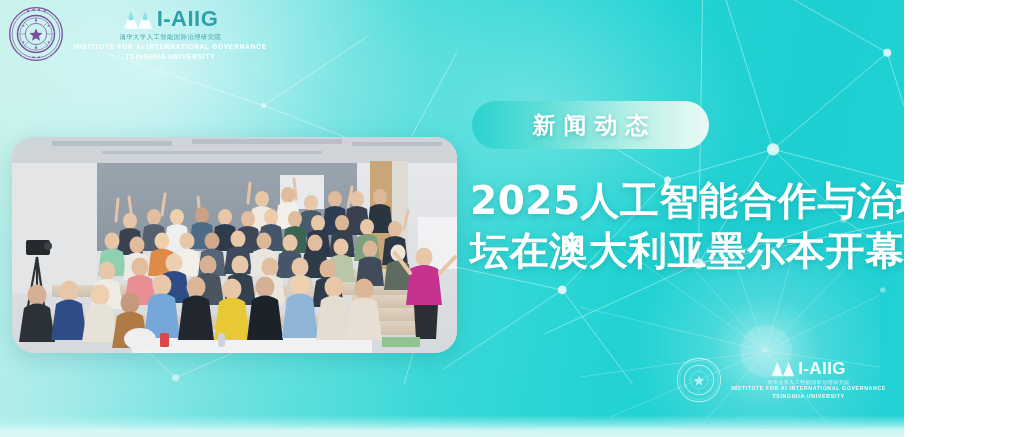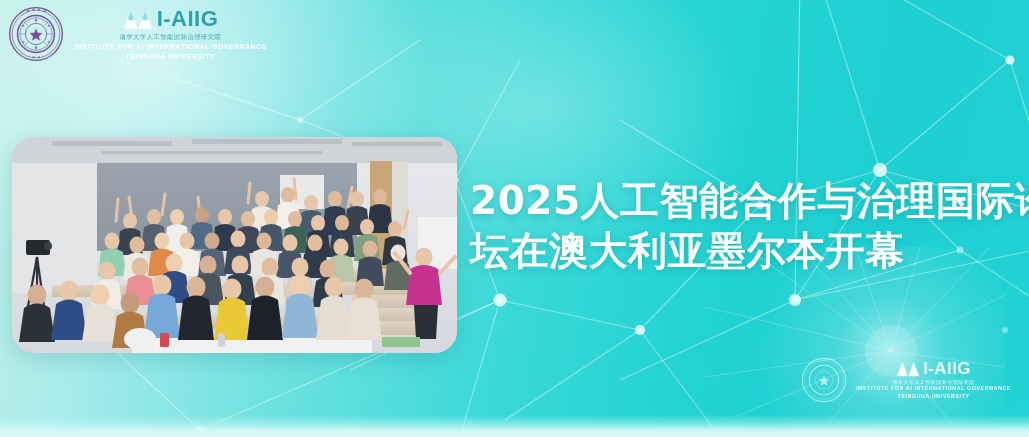--- a/index.html
+++ b/index.html
@@ -1,21 +1,21 @@
 <!DOCTYPE html>
 <html><head>
 <meta charset="utf-8">
 <style>
   * { margin:0; padding:0; box-sizing:border-box; }
   html,body { background:#ffffff; }
   body { font-family:"Liberation Sans", sans-serif; }
 
   .banner {
     position:relative;
-    width:1029px;
+    width:904px;
     height:437px;
     overflow:hidden;
     background:linear-gradient(100deg,
         #bff0e8 0%,
         #a8ecea 12%,
         #6fe2e0 30%,
         #3bd9d8 50%,
         #23d3d3 68%,
         #1ecfd2 85%,
         #22d2d4 100%);
@@ -526,20 +526,23 @@
         </g>
 
         <rect x="148" y="196" width="9" height="14" rx="1.5" fill="#d94a4a"></rect>
         <rect x="206" y="196" width="7" height="14" rx="3" fill="#cfd3d6"></rect>
         <ellipse cx="128" cy="202" rx="16" ry="11" fill="#efefef"></ellipse>
         <rect x="370" y="200" width="38" height="10" fill="#8fc38f"></rect>
       </g>
     </svg>
   </div>
 
+  <div class="pill">
+    <span>新闻动态</span>
+  </div>
 
   <div class="headline">
     <div class="line">2025人工智能合作与治理国际论</div>
     <div class="line">坛在澳大利亚墨尔本开幕</div>
   </div>
 
   <div class="wm-glow"></div>
   <svg class="wm-rays" viewBox="0 0 300 180">
     <g stroke="#ffffff" stroke-opacity="0.22" stroke-width="1">
       <line x1="186" y1="104" x2="40" y2="0"></line>

